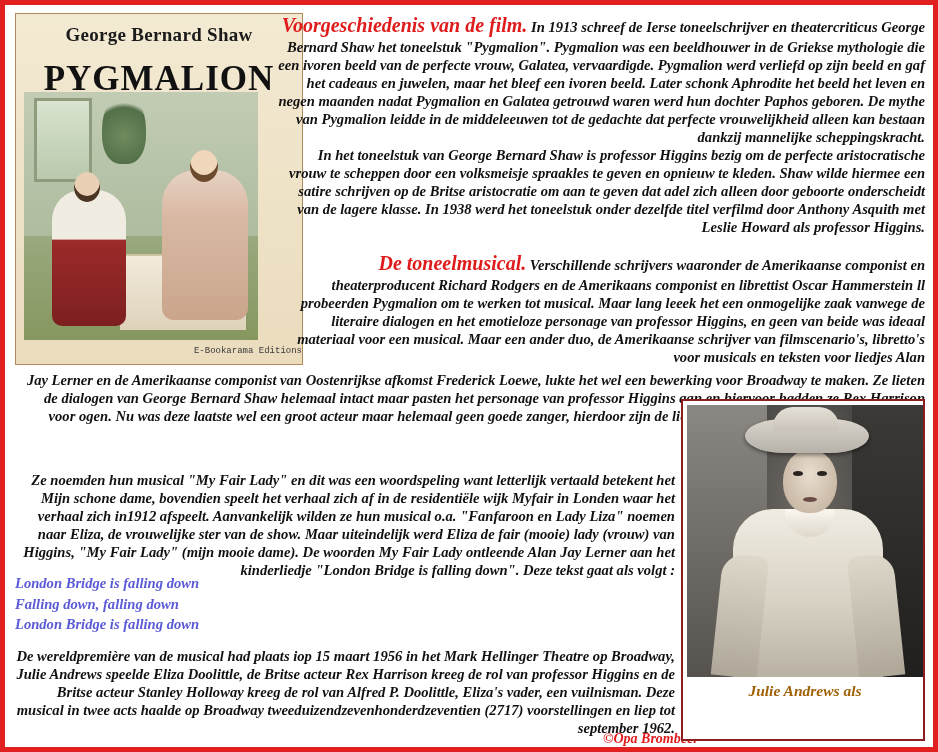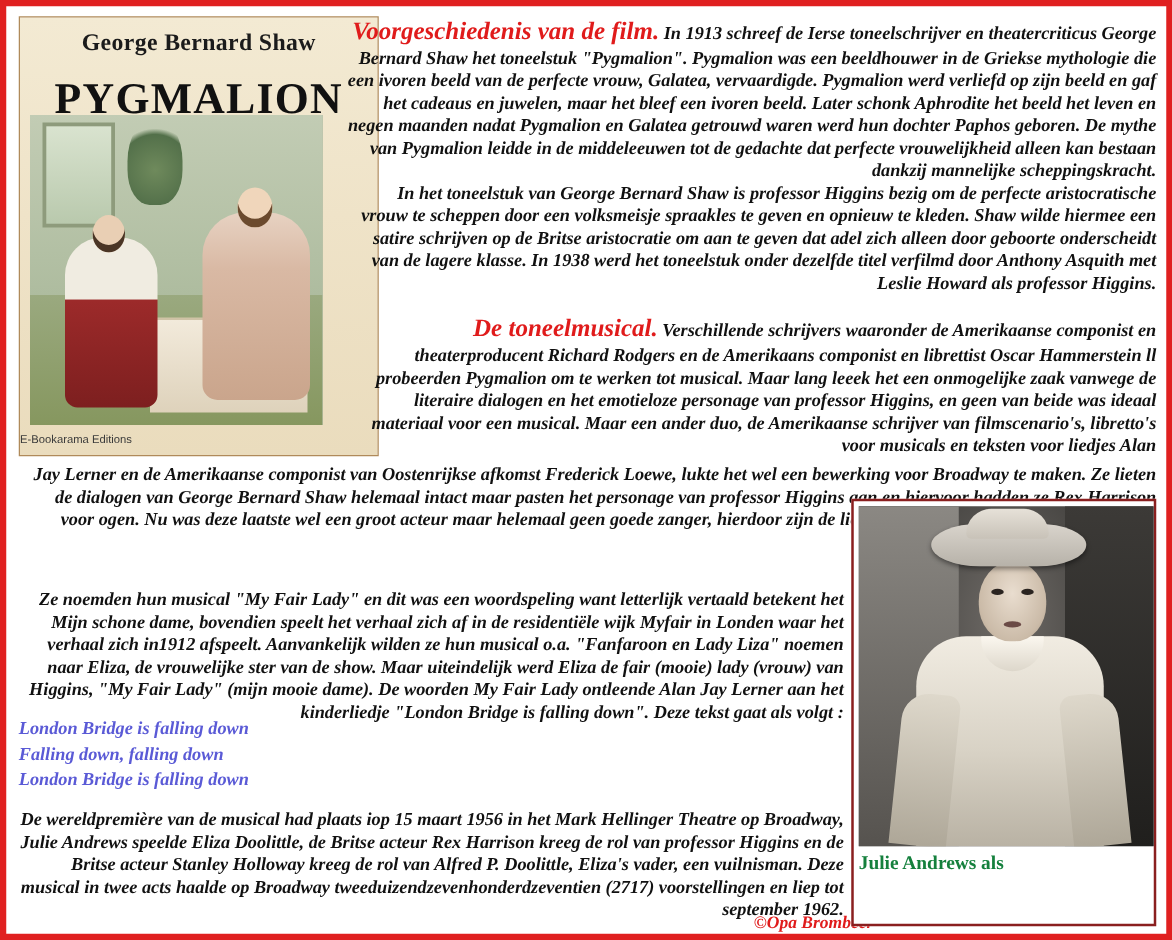--- a/index.html
+++ b/index.html
@@ -112,24 +112,24 @@
   }
   .art-lady-right .head {
     position:absolute; left: 28px; top: -20px; width: 28px; height: 32px;
     background:#f0d6bb; border-radius:50%;
     box-shadow: 0 -7px 0 #6b4a2e inset;
   }
   .cover-imprint {
     position: absolute;
     bottom: 8px;
     left: 0; right: 0;
-    text-align: left;
+    text-align: right;
     font-size: 9px;
     color: #3a3a3a;
-    font-family: Liberation Sans, sans-serif;
+    font-family: Liberation Mono, monospace;
   }
 
   
   .heading-red {
     color: #e01b1b;
     font-weight: bold;
     font-style: italic;
     font-size: 20px;
     font-family: "Liberation Serif", serif;
   }
@@ -270,26 +270,27 @@
     position:absolute; right:24px; top:150px; width:46px; height:122px;
     background: linear-gradient(180deg,#ded8cb,#aea798);
     border-radius: 10px 22px 0 0;
     transform: rotate(-6deg);
   }
   .photo-caption {
     position: absolute;
     left: 4px;
     top: 280px;
     width: 236px;
-    text-align: left;
-    font-family: "Liberation Serif", serif;
-    font-weight: bold;
+    text-align: center;
+    font-family: "Liberation Serif", serif;
+    font-weight: bold;
+    font-style: italic;
     font-size: 15.5px;
     line-height: 1.3;
-    color: #15803d;
+    color: #a16207;
   }
   .photo-caption-line2 { display:block; }
 </style>
 </head>
 <body>
 
 <div class="page">
   <div class="inner">
 
     <div class="cover">

